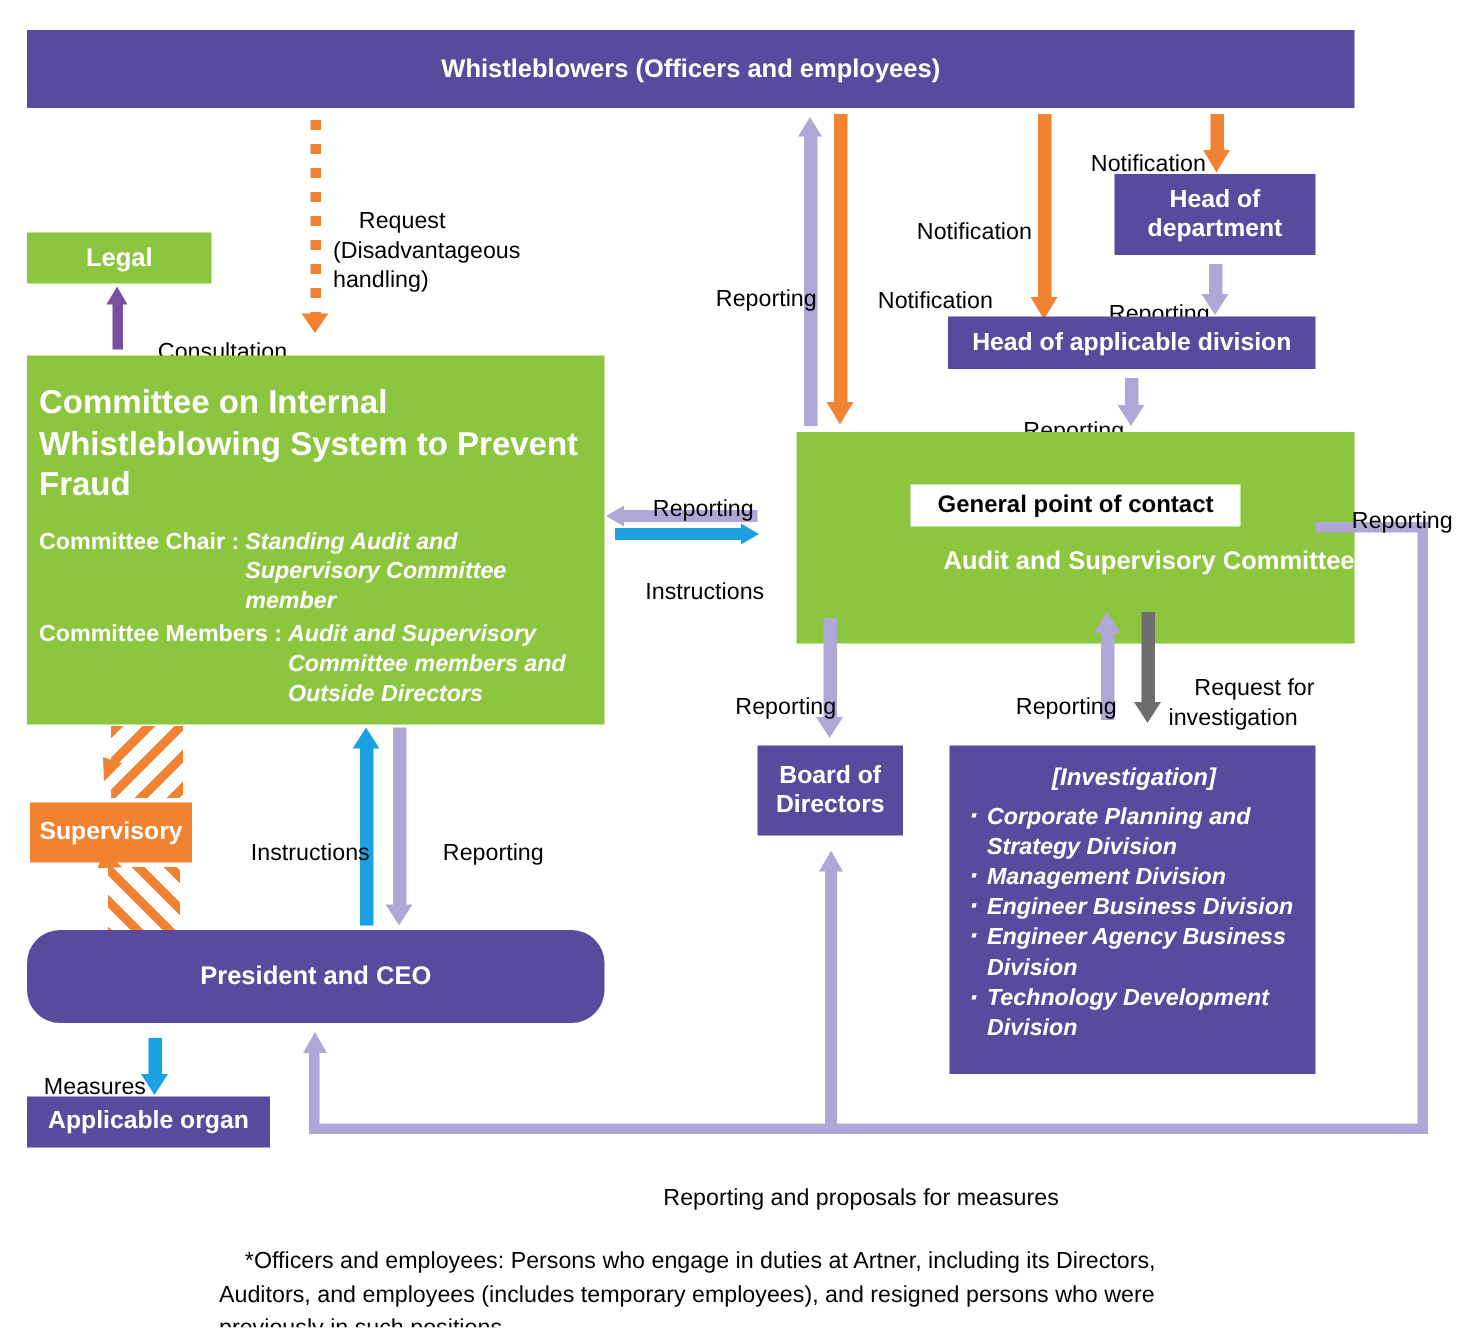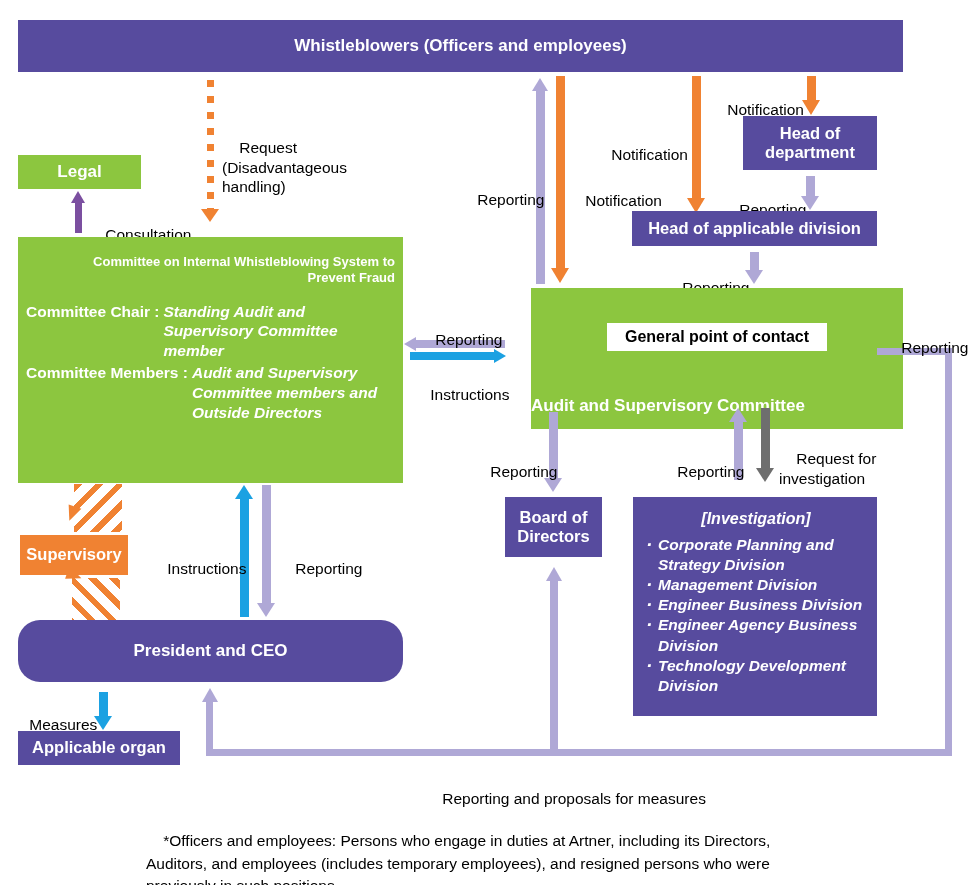--- a/index.html
+++ b/index.html
@@ -14,21 +14,21 @@
 
   .lbl{position:absolute;color:#000000;font-size:15.5px;line-height:1.25;white-space:pre;}
   .lbl.c{text-align:center;}
 
   
   .vline{position:absolute;}
   .hline{position:absolute;}
   .head{position:absolute;width:0;height:0;}
 
   .committee{position:absolute;box-sizing:border-box;color:#fff;}
-  .ctitle{font-weight:bold;font-size:13px;text-align:right;line-height:1.25;margin-left:41px;}
+  .ctitle{font-weight:bold;font-size:22px;text-align:left;line-height:1.25;}
   .crow{display:flex;font-weight:bold;font-size:15.5px;line-height:1.28;}
   .crow .k{text-align:right;white-space:pre;}
   .crow .v{text-align:left;padding-left:4px;font-style:italic;}
 
   .gpc{position:absolute;background:#ffffff;color:#000000;font-weight:bold;
        display:flex;align-items:center;justify-content:center;font-size:16px;}
 
   .invtitle{font-weight:bold;font-size:16px;text-align:center;}
   .invlist{margin:0;padding:0;list-style:none;font-weight:bold;font-size:15.5px;line-height:1.3;}
   .invlist li{position:relative;padding-left:13px;text-align:left;}
@@ -125,21 +125,21 @@
   <div class="vline" style="left:750px;top:252px;width:9px;height:20px;background:#AFA8D6;"></div>
   <div class="head" style="left:745px;top:270px;border-left:9.5px solid transparent;border-right:9.5px solid transparent;border-top:14px solid #AFA8D6;"></div>
   <div class="lbl" style="left:665px;top:259px;">
     <span>Reporting</span>
   </div>
 
   <div class="box green" style="left:531px;top:288px;width:372px;height:141px;display:block;">
     <div class="gpc" style="left:76px;top:35px;width:220px;height:28px;">
       <span>General point of contact</span>
     </div>
-    <div style="position:absolute;left:0;top:76px;width:100%;text-align:left;font-size:17px;font-weight:bold;color:#fff;margin-top:32px;">Audit and Supervisory Committee</div>
+    <div style="position:absolute;left:0;top:76px;width:100%;text-align:right;font-size:17px;font-weight:bold;color:#fff;">Audit and Supervisory Committee</div>
   </div>
 
   <div class="hline" style="left:415px;top:340px;width:90px;height:8px;background:#AFA8D6;"></div>
   <div class="head" style="left:404px;top:337px;border-top:7.5px solid transparent;border-bottom:7.5px solid transparent;border-right:12px solid #AFA8D6;"></div>
   <div class="lbl" style="left:418px;top:311px;">
     <span>Reporting</span>
   </div>
 
   <div class="hline" style="left:410px;top:352px;width:85px;height:8px;background:#1BA1E2;"></div>
   <div class="head" style="left:494px;top:349px;border-top:7.5px solid transparent;border-bottom:7.5px solid transparent;border-left:12px solid #1BA1E2;"></div>

